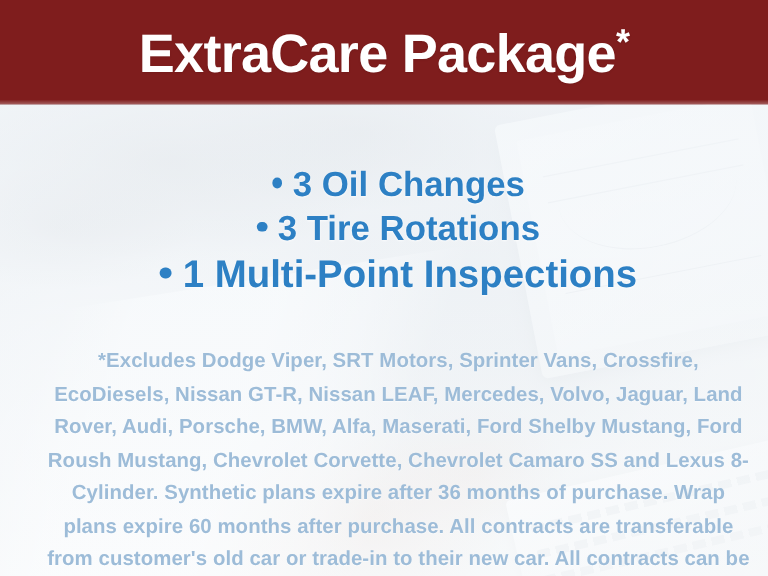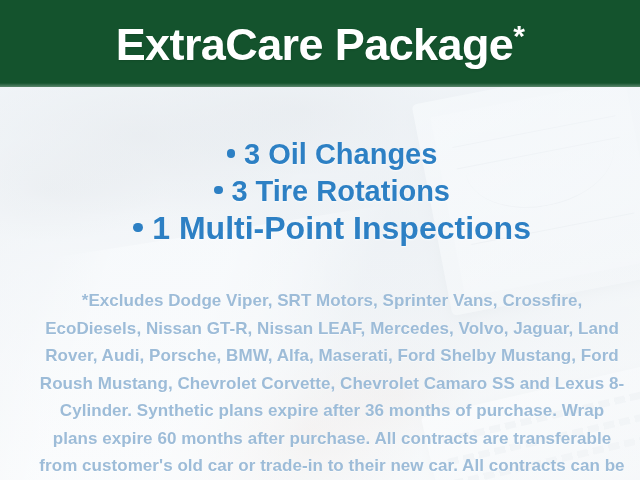--- a/index.html
+++ b/index.html
@@ -19,21 +19,21 @@
     background: #e9ecef;
   }
 
   
   .header-banner {
     position: absolute;
     left: 0;
     top: 0;
     width: 640px;
     height: 87px;
-    background: #14532d;
+    background: #7f1d1d;
     z-index: 40;
     display: flex;
     align-items: center;
     justify-content: center;
   }
   .header-banner .banner-sheen {
     position: absolute;
     left: 0;
     bottom: 0;
     width: 100%;

